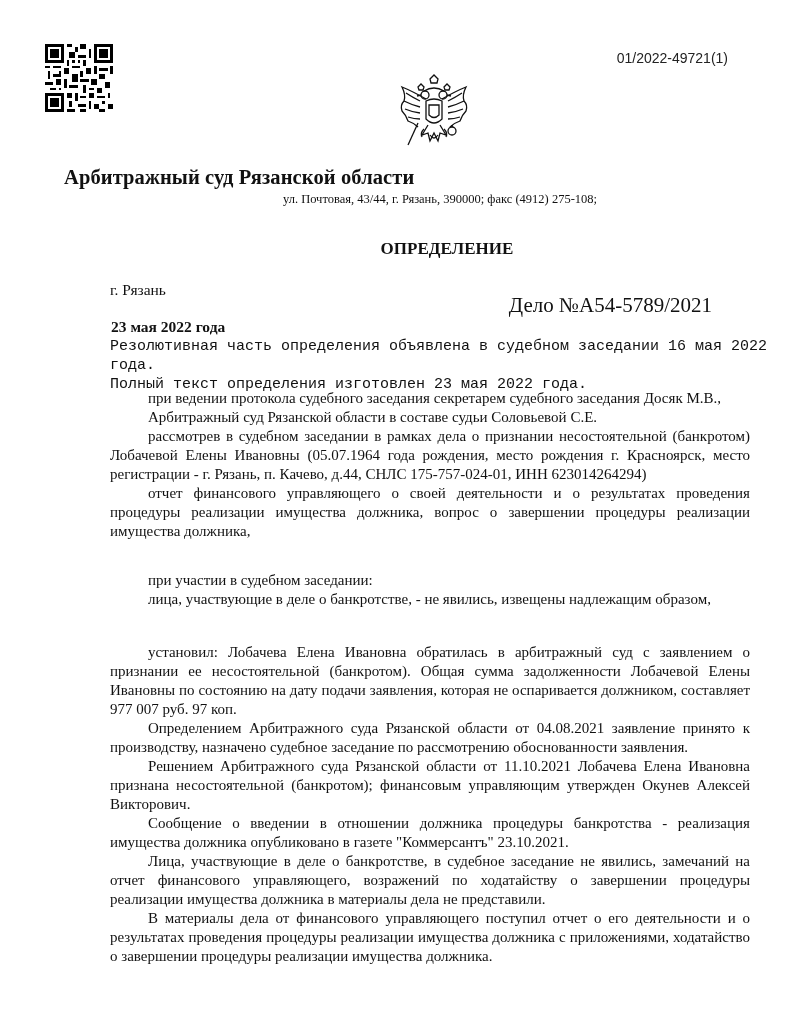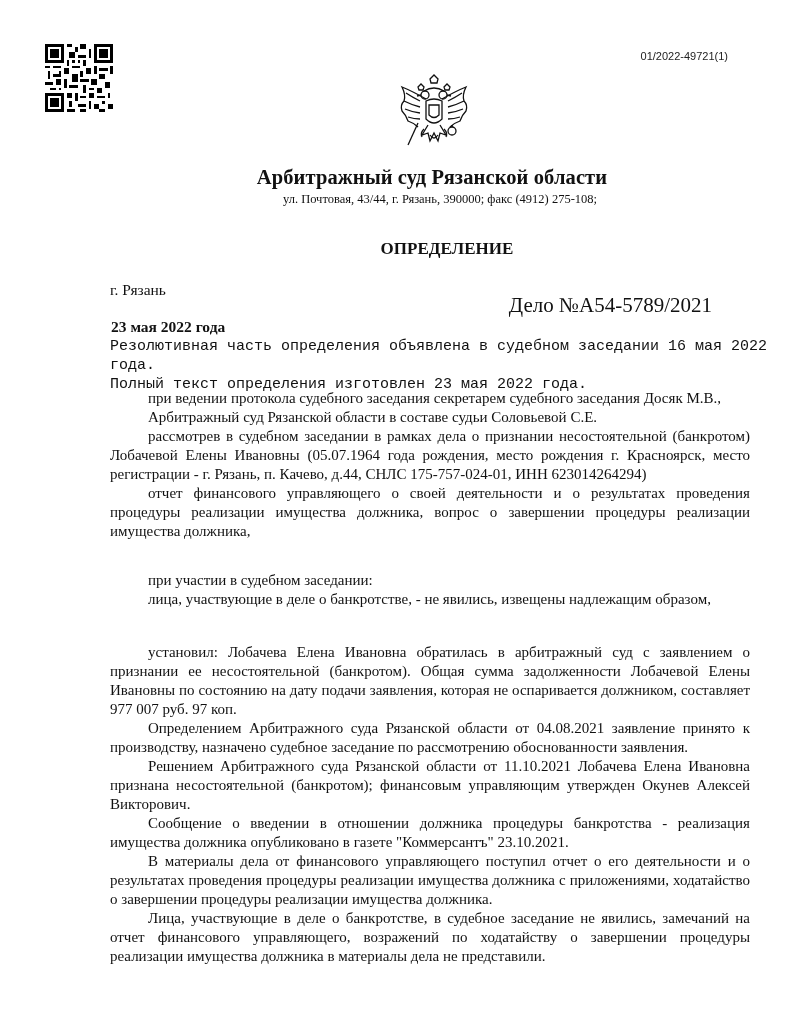--- a/index.html
+++ b/index.html
@@ -5,27 +5,27 @@
     html, body { margin: 0; padding: 0; background: #ffffff; }
     body {
       width: 800px; height: 1035px; position: relative; overflow: hidden;
       font-family: "Liberation Serif", serif; color: #111;
     }
     .qr {
       position: absolute; left: 45px; top: 44px; width: 68px; height: 68px;
     }
     .doc-code {
       position: absolute; right: 72px; top: 50px;
-      font-family: "Liberation Sans", sans-serif; font-size: 11px; color: #222;
+      font-family: "Liberation Sans", sans-serif; font-size: 14px; color: #222;
     }
     .emblem {
       position: absolute; left: 396px; top: 73px; width: 76px; height: 80px;
     }
     .court-name {
-      position: absolute; left: 0; right: 0; top: 166px; text-align: center;
+      position: absolute; left: 0; right: 0; top: 166px; text-align: left;
       font-weight: bold; font-size: 20.5px; padding-left: 64px; letter-spacing: 0.1px;
     }
     .court-address {
       position: absolute; left: 0; right: 0; top: 192px; text-align: center;
       font-size: 12.5px; line-height: 15px; padding-left: 80px;
     }
     .doc-title {
       position: absolute; left: 0; right: 0; top: 239px; text-align: center;
       font-weight: bold; font-size: 17px; padding-left: 94px;
     }
@@ -172,15 +172,15 @@
   <p>при ведении протокола судебного заседания секретарем судебного заседания Досяк М.В.,</p>
   <p>Арбитражный суд Рязанской области в составе судьи Соловьевой С.Е.</p>
   <p>рассмотрев в судебном заседании в рамках дела о признании несостоятельной (банкротом) Лобачевой Елены Ивановны (05.07.1964 года рождения, место рождения г. Красноярск, место регистрации - г. Рязань, п. Качево, д.44, СНЛС 175-757-024-01, ИНН 623014264294)</p>
   <p>отчет финансового управляющего о своей деятельности и о результатах проведения процедуры реализации имущества должника, вопрос о завершении процедуры реализации имущества должника,</p>
   <p class="gap-before" style="margin-top:30px;">при участии в судебном заседании:</p>
   <p>лица, участвующие в деле о банкротстве, - не явились, извещены надлежащим образом,</p>
   <p class="gap-before2" style="margin-top:34px;">установил: Лобачева Елена Ивановна обратилась в арбитражный суд с заявлением о признании ее несостоятельной (банкротом). Общая сумма задолженности Лобачевой Елены Ивановны по состоянию на дату подачи заявления, которая не оспаривается должником, составляет 977 007 руб. 97 коп.</p>
   <p>Определением Арбитражного суда Рязанской области от 04.08.2021 заявление принято к производству, назначено судебное заседание по рассмотрению обоснованности заявления.</p>
   <p>Решением Арбитражного суда Рязанской области от 11.10.2021 Лобачева Елена Ивановна признана несостоятельной (банкротом); финансовым управляющим утвержден Окунев Алексей Викторович.</p>
   <p>Сообщение о введении в отношении должника процедуры банкротства - реализация имущества должника опубликовано в газете "Коммерсантъ" 23.10.2021.</p>
+  <p>Лица, участвующие в деле о банкротстве, в судебное заседание не явились, замечаний на отчет финансового управляющего, возражений по ходатайству о завершении процедуры реализации имущества должника в материалы дела не представили.</p>
   <p>В материалы дела от финансового управляющего поступил отчет о его деятельности и о результатах проведения процедуры реализации имущества должника с приложениями, ходатайство о завершении процедуры реализации имущества должника.</p>
-  <p>Лица, участвующие в деле о банкротстве, в судебное заседание не явились, замечаний на отчет финансового управляющего, возражений по ходатайству о завершении процедуры реализации имущества должника в материалы дела не представили.</p>
 </div>
 
 </body></html>

